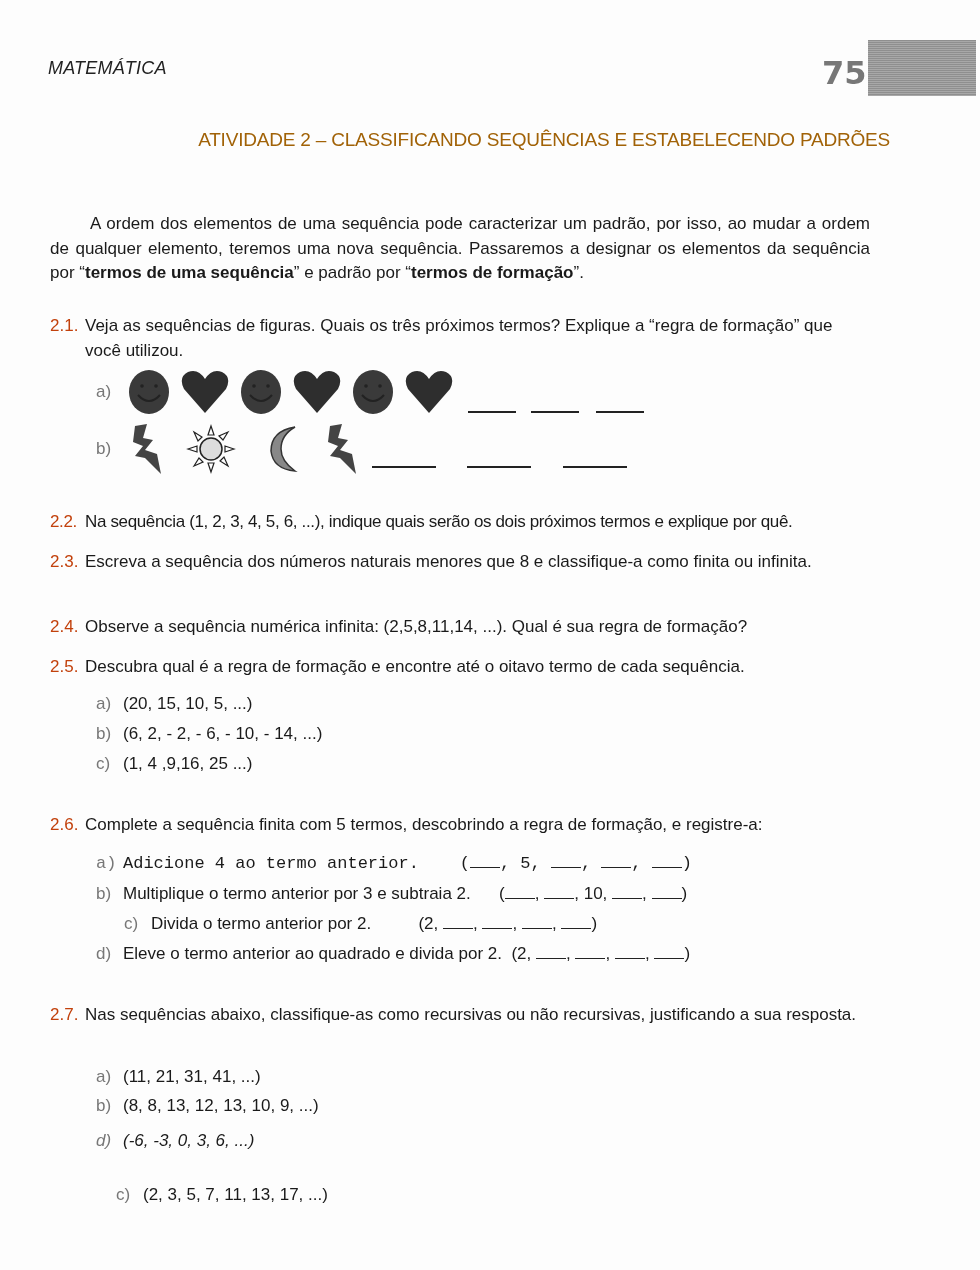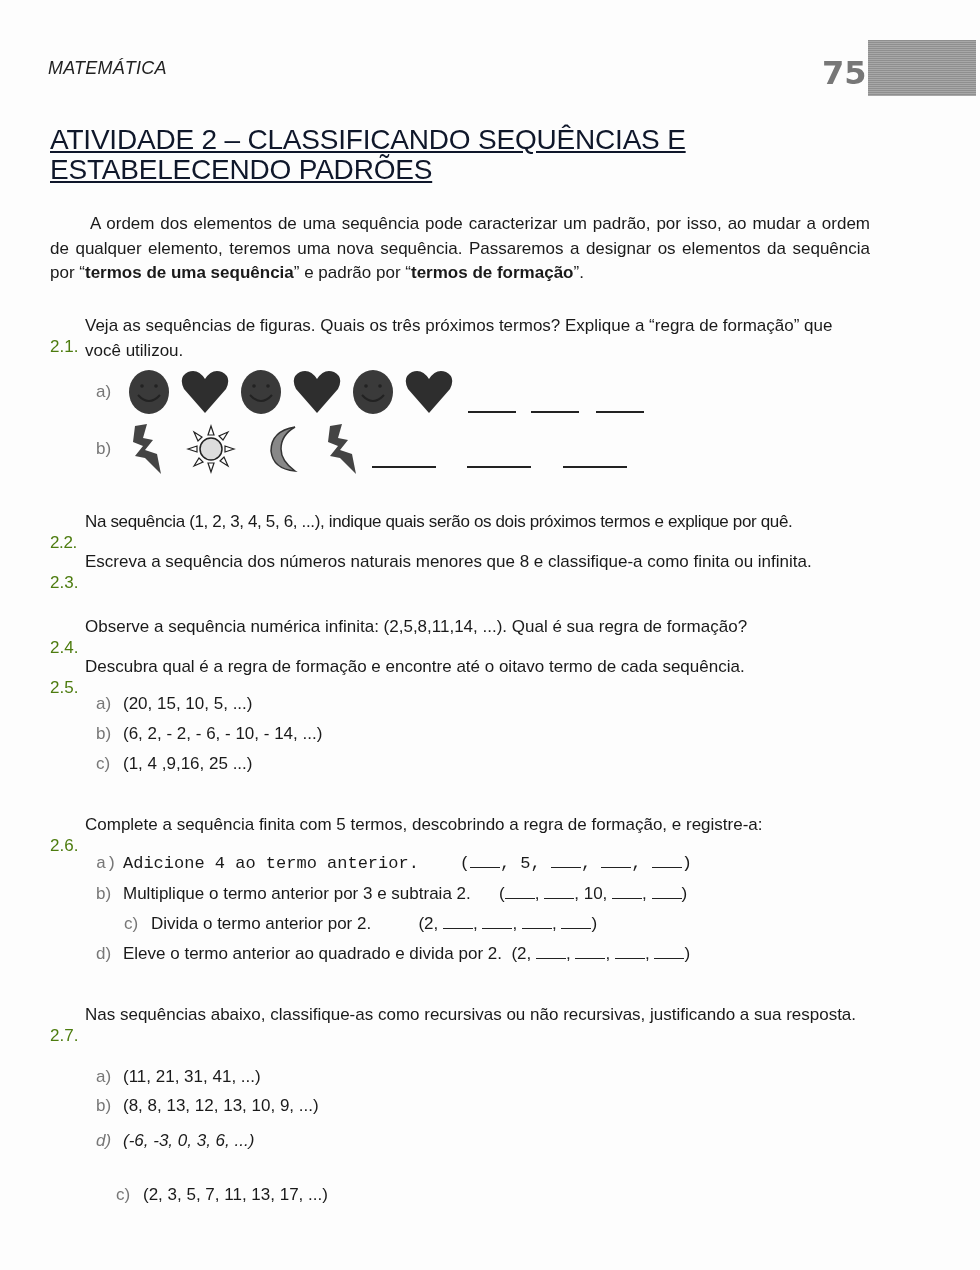--- a/index.html
+++ b/index.html
@@ -1,29 +1,29 @@
 <!DOCTYPE html>
 <html><head>
   <meta charset="utf-8">
   <style>
     html, body { margin: 0; padding: 0; }
     body {
       width: 980px; height: 1270px; background: #fdfdfd; position: relative; overflow: hidden;
       font-family: "Liberation Sans", "DejaVu Sans", sans-serif; color: #1a1a1a;
     }
-    .abs { position: absolute; }
+    .abs { position: absolute; text-align: right; }
     .header-subject { left: 48px; top: 58px; font-size: 18px; font-style: italic; letter-spacing: 0.2px; color: #222; }
     .page-num { left: 822px; top: 54px; font-size: 32px; font-weight: bold; color: #777; font-family: "DejaVu Sans", sans-serif; }
     .page-tab { left: 868px; top: 40px; width: 108px; height: 56px; background: #9b9b9b;
       background-image: repeating-linear-gradient(0deg, #a8a8a8 0 1px, #8f8f8f 1px 2px); }
-    .title { left: 50px; top: 125px; width: 840px; font-size: 28px; line-height: 30px; color: #0f172a; letter-spacing: -0.2px; text-decoration: underline; }
+    .title { left: 50px; top: 125px; width: 840px; font-size: 19px; line-height: 30px; color: #a16207; letter-spacing: -0.2px; }
     .intro { left: 50px; top: 212px; width: 820px; font-size: 17px; line-height: 24.5px; text-align: justify; }
     .intro .indent { display: inline-block; width: 40px; }
     .q { position: absolute; left: 50px; width: 820px; font-size: 17px; line-height: 24.5px; }
-    .q .num { position: absolute; left: 0; top: 0; color: #4d7c0f; width: 44px; margin-top: 21px; }
+    .q .num { position: absolute; left: 0; top: 0; color: #c2410c; width: 44px; }
     .q .text { margin-left: 35px; display: block; }
     .sub { position: absolute; left: 96px; font-size: 17px; line-height: 24px; white-space: nowrap; }
     .sub .lbl { color: #777; display: inline-block; width: 27px; }
     .blank { display: inline-block; border-bottom: 1.5px solid #222; vertical-align: baseline; height: 1px; }
     .b-small { width: 30px; }
     .fig-row { position: absolute; left: 96px; display: flex; align-items: center; }
     .fig-row .lbl { color: #777; font-size: 17px; width: 28px; }
     .fig { width: 50px; height: 50px; margin-right: 6px; display: flex; align-items: center; justify-content: center; }
     .line-blank { position: absolute; height: 0; border-top: 2px solid #222; }
     svg { display: block; }

